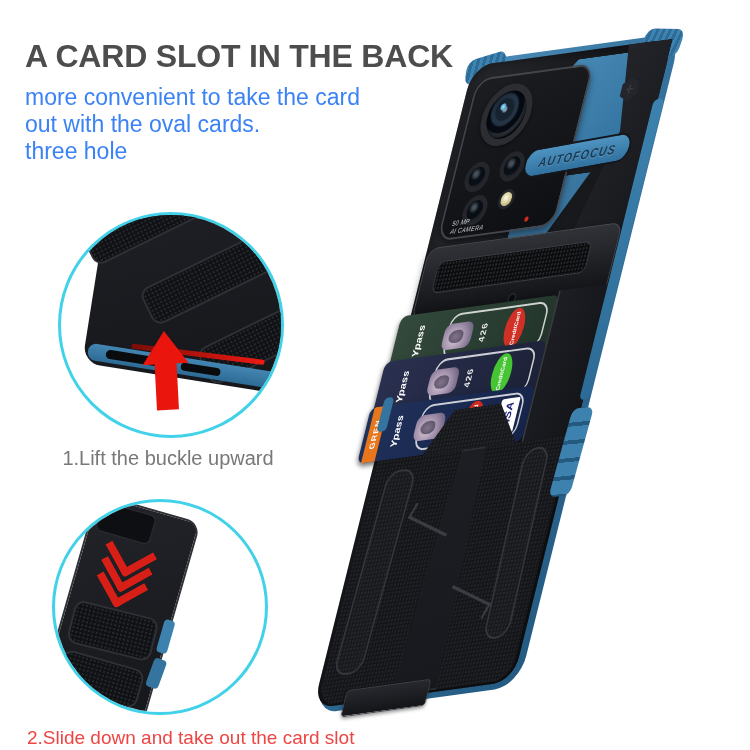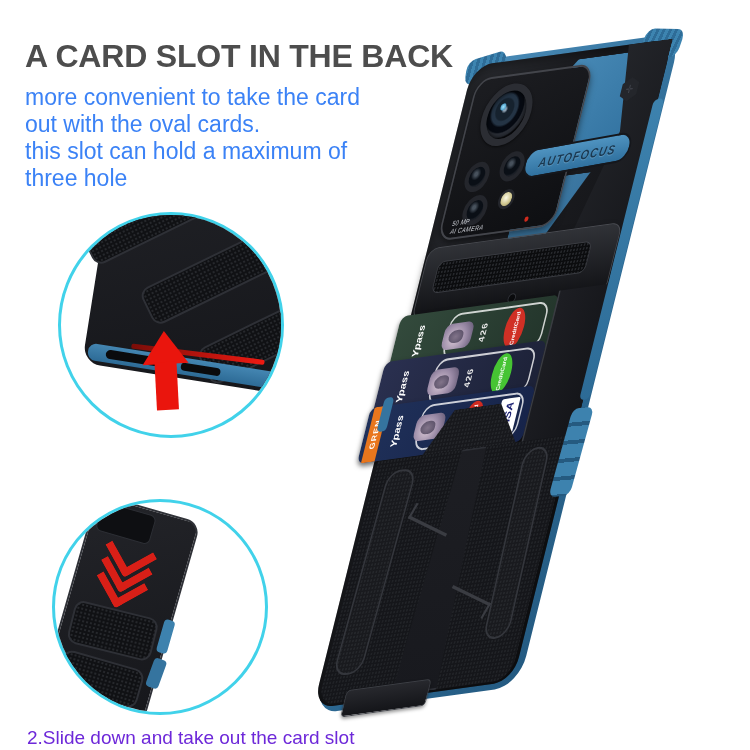--- a/index.html
+++ b/index.html
@@ -7,21 +7,21 @@
               font-family:"Liberation Sans", sans-serif; }
   .stage { position:absolute; left:0; top:0; width:684px; height:750px;margin-top:16px; }
 
   
   .title { position:absolute; left:25px; top:22px; font-size:32px; font-weight:bold;
            color:#4d4d4d; letter-spacing:-0.2px; white-space:nowrap; }
   .subtitle { position:absolute; left:25px; top:68px; font-size:23px; color:#3b82f6;
               line-height:27px; }
   .cap1 { position:absolute; left:10px; top:431px; width:316px; text-align:center;
           font-size:20px; color:#787878; }
-  .cap2 { position:absolute; left:27px; top:711px; width:360px; font-size:19px; color:#6d28d9; }
+  .cap2 { position:absolute; left:27px; top:711px; width:360px; font-size:19px; color:#ef4444; }
 
   
   #phone { position:absolute; left:0; top:0; width:250px; height:640px;
            transform-origin:0 0; transform:matrix(0.8,-0.11,-0.25,1.004,473,50); }
   .rim { position:absolute; left:2px; top:-5px; right:-9px; bottom:-6px;
          background:linear-gradient(120deg,#4a8cb8,#2c6892 60%,#245a81);
          border-radius:30px; }
   .bumper { position:absolute; background:repeating-linear-gradient(100deg,#3d84b0 0 4px,#2e6c97 4px 8px);
             border-radius:10px; }
   .bumper-tl { left:-7px; top:-9px; width:48px; height:26px; transform:rotate(-8deg); }
@@ -203,21 +203,20 @@
 </style>
 </head>
 <body>
 
 <div class="stage">
 
   <div class="title">A CARD SLOT IN THE BACK</div>
   <div class="subtitle">
     <div>more convenient to take the card</div>
     <div>out with the oval cards.</div>
-    <div>this slot can hold a maximum of</div>
     <div>three hole</div>
   </div>
 
   <div id="phone">
     <div class="rim"></div>
     <div class="bumper bumper-tl"></div>
     <div class="bumper bumper-tr"></div>
     <div class="pbody"></div>
     <div class="blue-a"></div>
     <div class="blue-b"></div>
@@ -298,20 +297,21 @@
         <div class="port port1"></div>
         <div class="port port2"></div>
       </div>
 
     </div>
     <div class="c1-arrow">
       <div class="arrow-head"></div>
       <div class="arrow-shaft"></div>
     </div>
   </div>
+  <div class="cap1">1.Lift the buckle upward</div>
 
   <div class="circle" id="c2">
     <div class="c2-insert">
       <div class="c2-notch"></div>
       <div class="chev chev1"></div>
       <div class="chev chev2"></div>
       <div class="chev chev3"></div>
       <div class="tex c2-t1"></div>
       <div class="tex c2-t2"></div>
       <div class="c2-blue1"></div>

